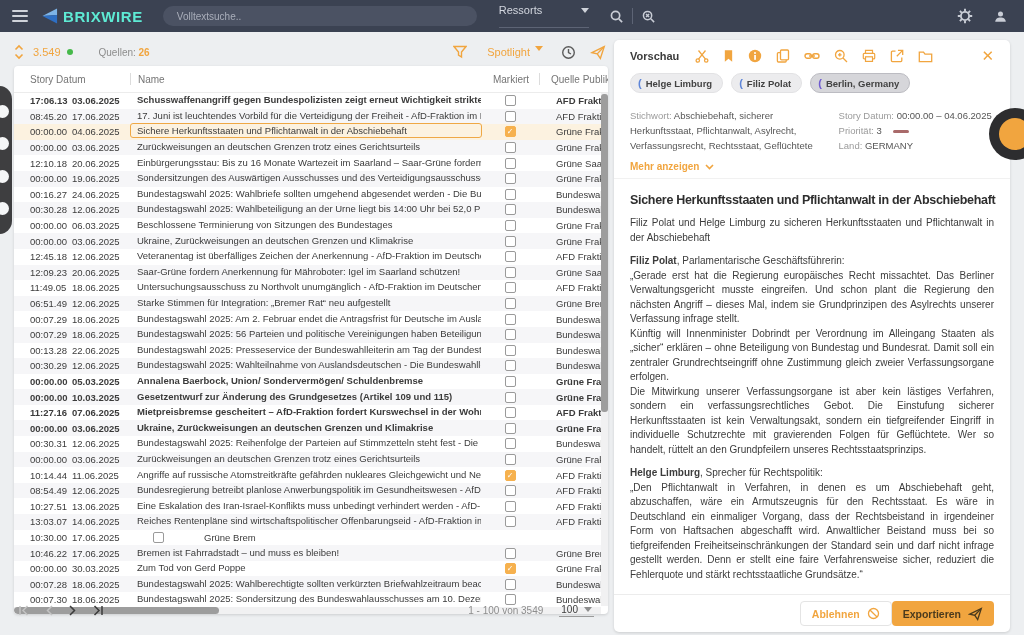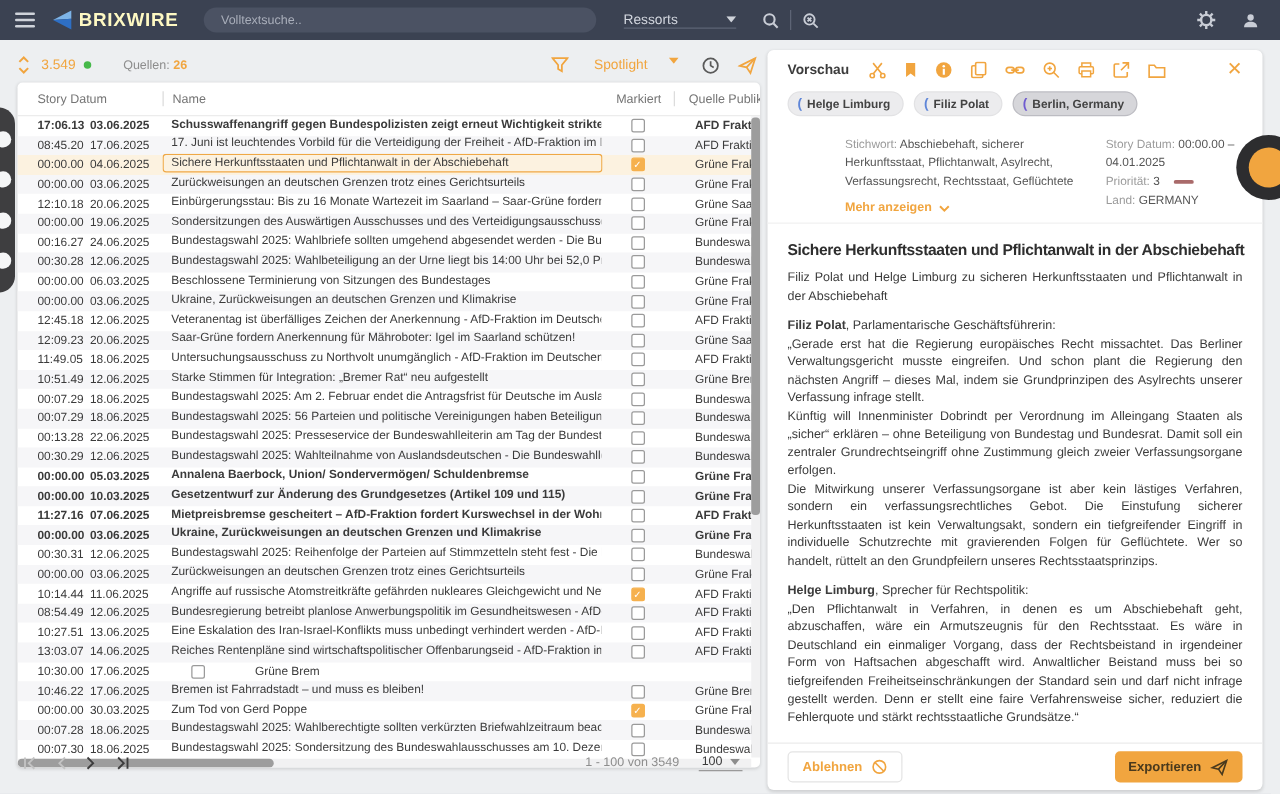--- a/index.html
+++ b/index.html
@@ -3,43 +3,43 @@
 <meta charset="utf-8">
 <style>
   html,body{margin:0;padding:0;background:#dfe2e6;}
   .app{position:relative;width:1024px;height:635px;background:#edeff1;overflow:hidden;
        font-family:"Liberation Sans",sans-serif;-webkit-font-smoothing:antialiased;}
   
   .topbar{position:absolute;top:0;left:0;right:0;height:32px;background:#3b4252;display:flex;align-items:center;z-index:30;}
   .hamb{margin-left:12px;width:16px;display:flex;flex-direction:column;gap:3px;cursor:pointer;}
   .hamb i{height:2px;background:#cfd3da;border-radius:1px;}
   .logo{margin-left:13px;display:flex;align-items:center;gap:5px;}
-  .logo-text{color:#fef9c3;font-weight:bold;font-size:15px;letter-spacing:.6px;}
+  .logo-text{color:#5eead4;font-weight:bold;font-size:15px;letter-spacing:.6px;}
   .search-pill{margin-left:20px;width:300px;height:20px;border-radius:10px;background:#4b5263;display:flex;align-items:center;padding-left:14px;}
   .search-pill span{color:#a9aeba;font-size:10px;}
   .ressorts{margin-left:22px;width:90px;display:flex;align-items:center;justify-content:space-between;
-            border-bottom:1px solid #5d6475;padding-bottom:0;color:#d3d7df;font-size:11px;cursor:pointer;}
+            border-bottom:1px solid #5d6475;padding-bottom:11px;color:#d3d7df;font-size:11px;cursor:pointer;}
   .tb-ic{display:flex;align-items:center;}
   .tb-div{width:1px;height:16px;background:#5d6475;margin:0 8px;}
   .tb-right{margin-left:auto;display:flex;align-items:center;gap:20px;margin-right:16px;}
   
   .left-widget{position:absolute;left:-15px;top:86px;width:27px;height:148px;background:#3e3e40;border-radius:13px;
                display:flex;flex-direction:column;align-items:flex-end;justify-content:space-evenly;padding-right:3px;box-sizing:border-box;z-index:40;}
   .left-widget i{width:13px;height:13px;border-radius:50%;background:#f5f6f7;}
   .right-widget{position:absolute;right:-17px;top:108px;width:52px;height:52px;border-radius:50%;background:#2d2d2f;
                 display:flex;align-items:center;justify-content:center;z-index:40;}
   .right-widget i{width:32px;height:32px;border-radius:50%;background:#f1a53f;}
   
   .list-toolbar{position:absolute;left:14px;top:40px;width:594px;height:24px;display:flex;align-items:center;}
   .lt-count{color:#f1a53f;font-size:11px;margin-left:9px;}
   .lt-dot{width:6px;height:6px;border-radius:50%;background:#46b94a;margin-left:6px;}
   .lt-src{margin-left:26px;font-size:10px;color:#8d8d8d;}
   .lt-src b{color:#f1a53f;font-weight:bold;}
   .lt-right{margin-left:auto;display:flex;align-items:center;}
-  .spotlight{display:flex;gap:17px;color:#f1a53f;font-size:11px;margin-left:20px;cursor:pointer;}
+  .spotlight{display:flex;gap:5px;color:#f1a53f;font-size:11px;margin-left:20px;cursor:pointer;}
   .lt-clock{margin-left:18px;}
   .lt-send{margin-left:14px;margin-right:2px;}
   
   .table-card{position:absolute;left:14px;top:66px;width:594px;height:548px;background:#fff;border-radius:4px;
               box-shadow:0 1px 3px rgba(0,0,0,.14);overflow:hidden;}
   .thead{display:flex;align-items:center;height:26px;border-bottom:1px solid #ececec;color:#757575;font-size:10px;}
   .th-date{width:116px;padding-left:16px;box-sizing:border-box;}
   .sep{width:1px;height:12px;background:#dcdcdc;}
   .th-name{width:352px;padding-left:7px;box-sizing:border-box;}
   .th-mark{width:56px;text-align:center;}
@@ -79,32 +79,32 @@
   .pv-icons{display:flex;align-items:center;gap:14px;margin-left:16px;}
   .pv-icons span{display:flex;cursor:pointer;}
   .pv-close{margin-left:auto;color:#f1a53f;font-size:15px;line-height:12px;cursor:pointer;}
   .pv-tags{display:flex;gap:8px;padding:5px 16px 9px 16px;}
   .tag{display:flex;align-items:center;gap:4px;background:#ececee;border:1px solid #e2e2e4;border-radius:10px;
        height:18px;padding:0 10px 0 7px;font-size:9.5px;color:#434343;font-weight:bold;cursor:pointer;}
   .tag .paren{color:#5f86d8;font-weight:bold;font-size:11px;}
   .tag.selected{background:#d6d6da;border-color:#bcbcc2;}
   .tag.selected .paren{color:#6f5bd0;}
   .pv-meta{display:flex;padding:6px 16px 4px 16px;border-bottom:1px solid #f1f1f1;font-size:9.5px;line-height:15px;}
-  .pm-left{width:54%;margin-left:46px;}
+  .pm-left{width:54%;}
   .pm-right{flex:1;padding-left:12px;}
   .lbl{color:#9b9b9b;}
   .val{color:#555;}
   .prio-dash{display:inline-block;width:16px;height:3px;border-radius:2px;background:#a96a6a;margin-left:8px;vertical-align:middle;}
   .mehr{display:flex;align-items:center;gap:6px;color:#f1a53f;font-size:10px;font-weight:bold;margin-top:6px;cursor:pointer;}
   .pv-article{flex:1;overflow:hidden;padding:14px 16px 0 16px;}
   .published{font-size:9.5px;color:#5f5f5f;margin:0 0 9px 0;}
   .headline{font-size:12.5px;letter-spacing:-.3px;font-weight:bold;color:#2e2e2e;margin:0 0 9px 0;white-space:nowrap;}
   .lead{font-size:10px;line-height:14.5px;color:#3c3c3c;text-align:justify;margin:0 0 9px 0;}
   .quote{font-size:10px;line-height:14.5px;color:#3c3c3c;text-align:justify;white-space:pre-line;margin:0 0 9px 0;}
-  .pv-footer{border-top:1px solid #ececec;height:37px;display:flex;align-items:center;padding:0 16px;justify-content:space-between;}
+  .pv-footer{border-top:1px solid #ececec;height:37px;display:flex;align-items:center;padding:0 16px;justify-content:flex-end;}
   .btn-reject{display:flex;align-items:center;gap:7px;border:1px solid #e4e4e4;border-radius:4px;height:25px;
               padding:0 11px;color:#f1a53f;font-size:10.5px;font-weight:bold;background:#fff;cursor:pointer;}
   .btn-export{display:flex;align-items:center;gap:7px;border:none;border-radius:4px;height:25px;padding:0 11px;
               background:#f1a53f;color:#4a3a1d;font-size:10.5px;font-weight:bold;cursor:pointer;}
 </style>
 </head>
 <body>
 
 <div class="app">
 
@@ -335,21 +335,21 @@
         <div class="trow">
           <span class="c-time">11:49.05</span>
           <span class="c-dated">18.06.2025</span>
           <span class="c-name"><span class="name-in">Untersuchungsausschuss zu Northvolt unumgänglich - AfD-Fraktion im Deutschen Bundestag</span></span>
           <span class="c-mark">
             <span class="cb "></span>
           </span>
           <span class="c-src">AFD Fraktio</span>
         </div>
         <div class="trow">
-          <span class="c-time">10:51.49</span>
+          <span class="c-time">06:51.49</span>
           <span class="c-dated">12.06.2025</span>
           <span class="c-name"><span class="name-in">Starke Stimmen für Integration: „Bremer Rat“ neu aufgestellt</span></span>
           <span class="c-mark">
             <span class="cb "></span>
           </span>
           <span class="c-src">Grüne Brem</span>
         </div>
         <div class="trow">
           <span class="c-time">00:07.29</span>
           <span class="c-dated">18.06.2025</span>
@@ -645,21 +645,21 @@
         <div class="mehr">
           <span>Mehr anzeigen</span>
           <svg width="9" height="6" viewBox="0 0 9 6" fill="none" stroke="#f1a53f" stroke-width="1.6">
               <path d="M1 1l3.5 3.5L8 1"></path>
             </svg>
         </div>
       </div>
       <div class="pm-right">
         <div>
           <span class="lbl">Story Datum:</span>
-          <span class="val">00:00.00 – 04.01.2025</span>
+          <span class="val">00:00.00 – 04.06.2025</span>
         </div>
         <div>
           <span class="lbl">Priorität:</span>
           <span class="val">3</span>
           <span class="prio-dash"></span>
         </div>
         <div>
           <span class="lbl">Land:</span>
           <span class="val">GERMANY</span>
         </div>

